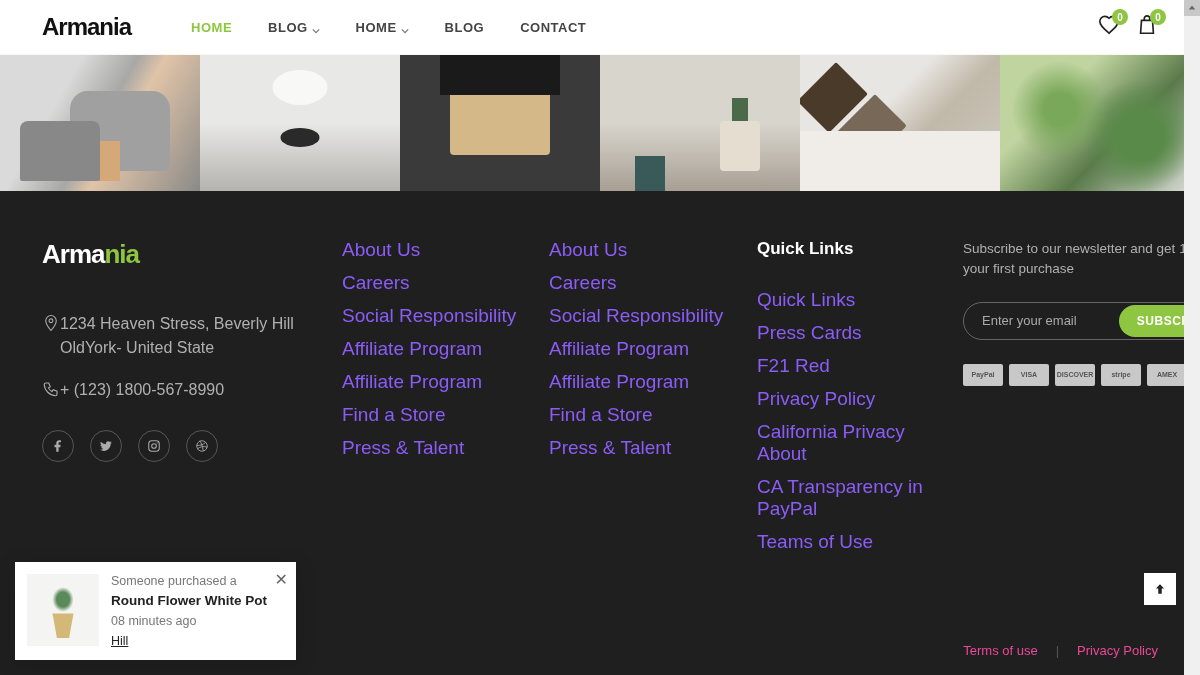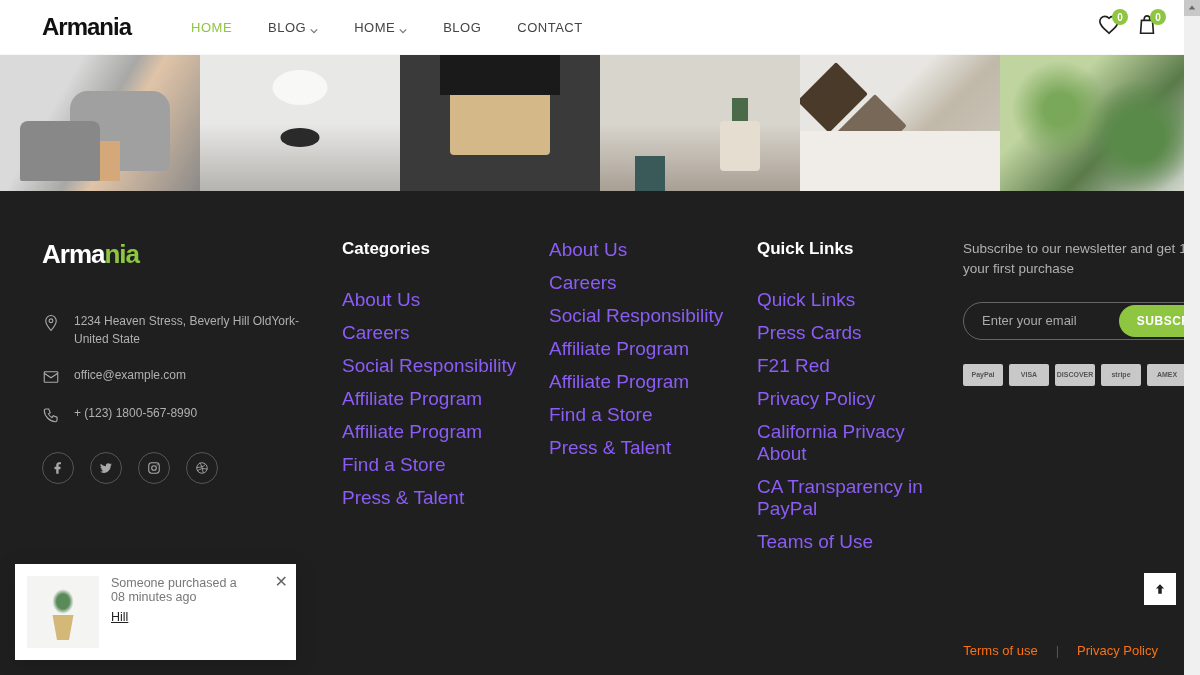--- a/index.html
+++ b/index.html
@@ -1,21 +1,21 @@
 <!DOCTYPE html>
 <html><head>
 <meta charset="utf-8">
 <style>
 *{margin:0;padding:0;box-sizing:border-box}
 body{font-family:-apple-system,BlinkMacSystemFont,'Segoe UI',Arial,sans-serif;background:#fff;width:1200px;height:675px;overflow:hidden;position:relative}
 .header{height:55px;background:#fff;display:flex;align-items:center;padding:0 42px;border-bottom:1px solid rgba(0,0,0,0.03)}
 .logo{font-size:24px;font-weight:700;letter-spacing:-1px;color:#111}
 .logo .ar{color:#111}.logo .nia{color:#111}
 .nav{display:flex;gap:36px;margin-left:60px}
-.nav-item{font-size:13px;font-weight:400;letter-spacing:0.5px;color:#444;cursor:pointer;display:flex;align-items:center;gap:4px}
+.nav-item{font-size:13px;font-weight:700;letter-spacing:0.5px;color:#444;cursor:pointer;display:flex;align-items:center;gap:4px}
 .nav-item.active{color:#8ec641}
 .chev{width:8px;height:8px;display:inline-block}
 .chev svg{width:8px;height:8px}
 .header-icons{margin-left:auto;display:flex;align-items:center;gap:16px}
 .icon-wrap{position:relative;cursor:pointer}
 .badge{position:absolute;top:-5px;right:-8px;background:#8ec641;color:#fff;border-radius:50%;width:16px;height:16px;font-size:10px;display:flex;align-items:center;justify-content:center;font-weight:600}
 .gallery{display:flex;height:136px}
 .gallery-item{flex:1;background:#c8ccc8;position:relative;overflow:hidden}
 .g1{background:linear-gradient(120deg,#d9dad9 30%,#a8a8a6 50%,#e0c4a8 60%,#8b8a88)}
 .g2{background:linear-gradient(180deg,#e8e8e7 50%,#b5b3ae)}
@@ -34,37 +34,37 @@
 .footer{background:#1f1f1f;color:#b0b0b0;padding:48px 42px 0;height:484px;position:relative}
 .footer-cols{display:flex;gap:20px}
 .fcol{flex-shrink:0}
 .fcol-brand{width:280px}
 .fcol-cat{width:187px}
 .fcol-comp{width:188px}
 .fcol-quick{width:186px}
 .fcol-sub{flex:1}
 .flogo{font-size:26px;font-weight:700;letter-spacing:-1px;color:#fff;margin-bottom:42px}
 .flogo .green{color:#8ec641}
-.contact-item{display:flex;gap:14px;margin-bottom:18px;font-size:12px;line-height:1.5}
+.contact-item{display:flex;margin-bottom:18px;font-size:16px;line-height:1.5}
 .contact-icon{width:18px;height:18px;flex-shrink:0;margin-top:2px}
 .socials{display:flex;gap:16px;margin-top:28px}
 .social{width:32px;height:32px;border:1px solid #555;border-radius:50%;display:flex;align-items:center;justify-content:center;cursor:pointer}
 .fcol h3{color:#fff;font-size:17px;font-weight:600;margin-bottom:30px}
 .flinks{display:flex;flex-direction:column;gap:11px}
 .flink{color:#8b5cf6;font-size:19px;cursor:pointer}
 .sub-text{font-size:13.5px;line-height:1.5;margin-bottom:22px}
 .sub-form{position:relative;margin-bottom:24px}
 .sub-input{width:100%;height:38px;background:transparent;border:1px solid #666;border-radius:19px;padding:0 18px;color:#fff;font-size:13px}
 .sub-input::placeholder{color:#aaa}
 .sub-btn{position:absolute;right:3px;top:3px;height:32px;background:#8ec641;color:#fff;border:none;border-radius:16px;padding:0 18px;font-size:12px;font-weight:700;letter-spacing:0.5px;cursor:pointer}
 .payments{display:flex;gap:6px}
 .pay{width:40px;height:22px;background:#c8c8c8;border-radius:2px;display:flex;align-items:center;justify-content:center;font-size:7px;font-weight:700;color:#555}
 .footer-bottom{position:absolute;bottom:0;left:42px;right:42px;height:50px;display:flex;align-items:center;font-size:13px;color:#999}
 .fb-right{margin-left:auto;display:flex;align-items:center;gap:18px}
-.fb-link{color:#f97316;cursor:pointer}
+.fb-link{color:#ec4899;cursor:pointer}
 .fb-sep{color:#555}
 .popup{position:absolute;bottom:15px;left:15px;width:281px;background:#fff;box-shadow:0 4px 20px rgba(0,0,0,0.15);padding:12px;display:flex;gap:12px}
 .popup-img{width:72px;height:72px;background:#f4f4f2;position:relative;flex-shrink:0}
 .popup-img::before{content:"";position:absolute;top:8px;left:50%;transform:translateX(-50%);width:30px;height:35px;background:radial-gradient(ellipse at center,#5a8a5a 30%,transparent 50%)}
 .popup-img::after{content:"";position:absolute;bottom:8px;left:50%;transform:translateX(-50%);width:30px;height:25px;background:#d4b878;clip-path:polygon(15% 0,85% 0,70% 100%,30% 100%)}
 .popup-close{position:absolute;top:8px;right:8px;cursor:pointer;font-size:16px;color:#666}
 .popup-body{font-size:12.5px;color:#777;flex:1}
 .popup-title{color:#222;font-weight:600;font-size:13.5px;margin:4px 0;line-height:1.3}
 .popup-view{color:#222;text-decoration:underline;margin-top:6px;display:inline-block;cursor:pointer}
 .scroll-top{position:absolute;bottom:70px;right:24px;width:32px;height:32px;background:#fff;display:flex;align-items:center;justify-content:center;cursor:pointer}
@@ -129,27 +129,20 @@
     <div class="fcol fcol-brand">
       <div class="flogo">Arma<span class="green">nia</span></div>
       <div class="contact-item">
         <span class="contact-icon"><svg viewBox="0 0 24 24">
               <path d="M12 2a7 7 0 00-7 7c0 5 7 13 7 13s7-8 7-13a7 7 0 00-7-7zm0 9.5a2.5 2.5 0 110-5 2.5 2.5 0 010 5z" fill="none" stroke="#aaa" stroke-width="1.5"></path>
             </svg></span>
         <span>1234 Heaven Stress, Beverly Hill OldYork- United State</span>
       </div>
       <div class="contact-item">
         <span class="contact-icon"><svg viewBox="0 0 24 24">
-              <rect x="3" y="5" width="18" height="14" rx="1" fill="none" stroke="#aaa" stroke-width="1.5"></rect>
-              <path d="M3 7l9 6 9-6" fill="none" stroke="#aaa" stroke-width="1.5"></path>
-            </svg></span>
-        <span>office@example.com</span>
-      </div>
-      <div class="contact-item">
-        <span class="contact-icon"><svg viewBox="0 0 24 24">
               <path d="M5 4h4l2 5-2.5 1.5a11 11 0 005 5L15 13l5 2v4a2 2 0 01-2 2A16 16 0 013 6a2 2 0 012-2z" fill="none" stroke="#aaa" stroke-width="1.5"></path>
             </svg></span>
         <span>+ (123) 1800-567-8990</span>
       </div>
       <div class="socials">
         <div class="social">
             <svg width="14" height="14" viewBox="0 0 24 24">
               <path d="M13 22v-8h3l.5-4H13V7.5c0-1.2.3-2 2-2h2V2h-3c-3 0-5 1.8-5 5v3H6v4h3v8h4z" fill="#aaa"></path>
             </svg>
           </div>
@@ -168,21 +161,20 @@
         <div class="social">
             <svg width="14" height="14" viewBox="0 0 24 24">
               <circle cx="12" cy="12" r="9" fill="none" stroke="#aaa" stroke-width="1.5"></circle>
               <path d="M8 3c3 4 5 9 6 17M3 11c6 0 11-1 15-5M4 17c5-4 10-5 17-3" fill="none" stroke="#aaa" stroke-width="1.5"></path>
             </svg>
           </div>
       </div>
     </div>
 
     <div class="fcol fcol-cat">
-      <h3>Categories</h3>
       <div class="flinks">
         <span class="flink">About Us</span>
         <span class="flink">Careers</span>
         <span class="flink">Social Responsibility</span>
         <span class="flink">Affiliate Program</span>
         <span class="flink">Affiliate Program</span>
         <span class="flink">Find a Store</span>
         <span class="flink">Press &amp; Talent</span>
       </div>
     </div>
@@ -236,20 +228,21 @@
       <span class="fb-sep">|</span>
       <span class="fb-link">Privacy Policy</span>
     </div>
   </div>
 </div>
 
 <div class="popup">
   <div class="popup-img"></div>
   <div class="popup-body">
     <div>Someone purchased a</div>
+    <div class="popup-title">Round Flower White Pot</div>
     <div>08 minutes ago</div>
     <span class="popup-view">Hill</span>
   </div>
   <div class="popup-close">✕</div>
 </div>
 
 <div class="scroll-top">
   <svg width="14" height="14" viewBox="0 0 24 24">
       <path d="M12 4l-7 7h4v9h6v-9h4z" fill="#222"></path>
     </svg>

